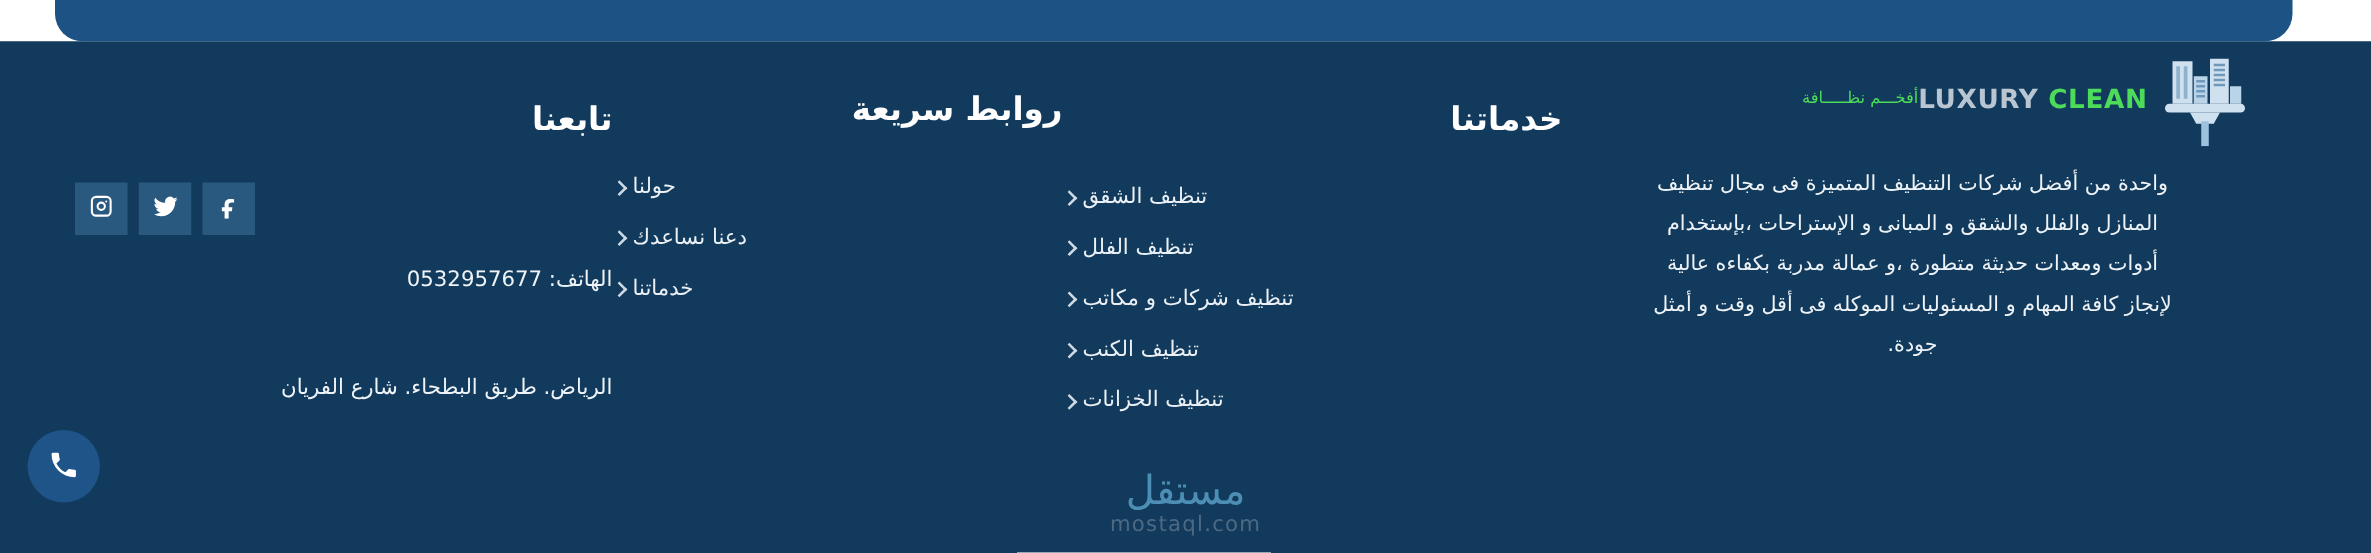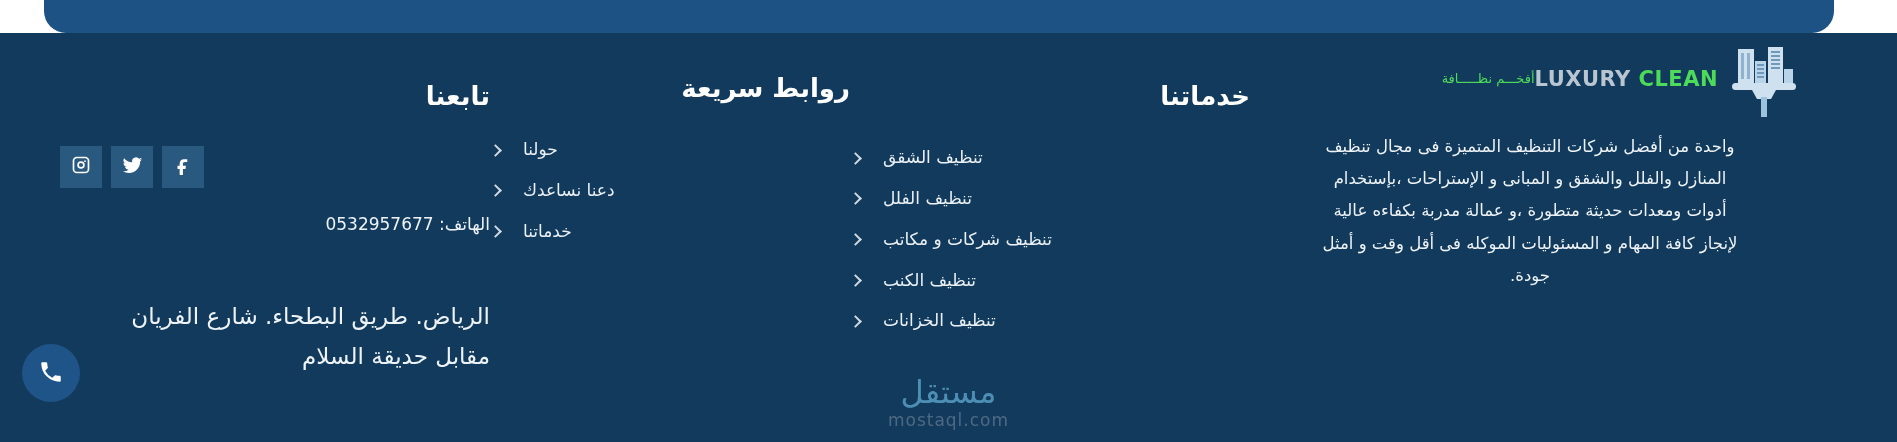--- a/index.html
+++ b/index.html
@@ -69,21 +69,21 @@
   .col-links .col-title,
   .col-follow .col-title { text-align: right; }
 
   
   .link-list { list-style: none; }
   .link-item {
     display: flex;
     flex-direction: row-reverse;
     align-items: center;
     justify-content: flex-start;
-    gap: 22px;
+    gap: 5px;
     margin-bottom: 17px;
     cursor: pointer;
   }
   .link-item .chev {
     display: inline-block;
     width: 11px;
     height: 11px;
     flex: none;
     position: relative;
   }
@@ -122,21 +122,21 @@
   .social-btn svg { fill: #ffffff; }
 
   .phone-line {
     font-size: 17px;
     color: #eef3f7;
     text-align: right;
     margin-bottom: 62px;
     direction: rtl;
   }
   .address-line {
-    font-size: 23px;
+    font-size: 17px;
     color: #eef3f7;
     text-align: right;
     line-height: 1.75;
     direction: rtl;
   }
 
   
   .logo-wrap {
     display: flex;
     align-items: center;
@@ -245,21 +245,20 @@
               <path d="M14.5 8.5h2.6V5.2c-.45-.06-2-.2-3.8-.2-3.77 0-5.3 2.38-5.3 5.3V13H5.4v3.8H8V24h3.9v-7.2h3.1l.5-3.8h-3.6v-2.3c0-1.1.3-1.9 1.6-1.9z"></path>
             </svg>
           </span>
         </a>
       </div>
 
       <div class="phone-line">الهاتف: 0532957677</div>
 
       <div class="address-line">
         <div>الرياض. طريق البطحاء. شارع الفريان</div>
-        <div>مقابل حديقة السلام</div>
       </div>
     </div>
 
     <div class="col col-links">
       <div class="col-title">روابط سريعة</div>
       <ul class="link-list">
         <li class="link-item">
           <span class="chev"></span>
           <span class="ltxt">حولنا</span>
         </li>

